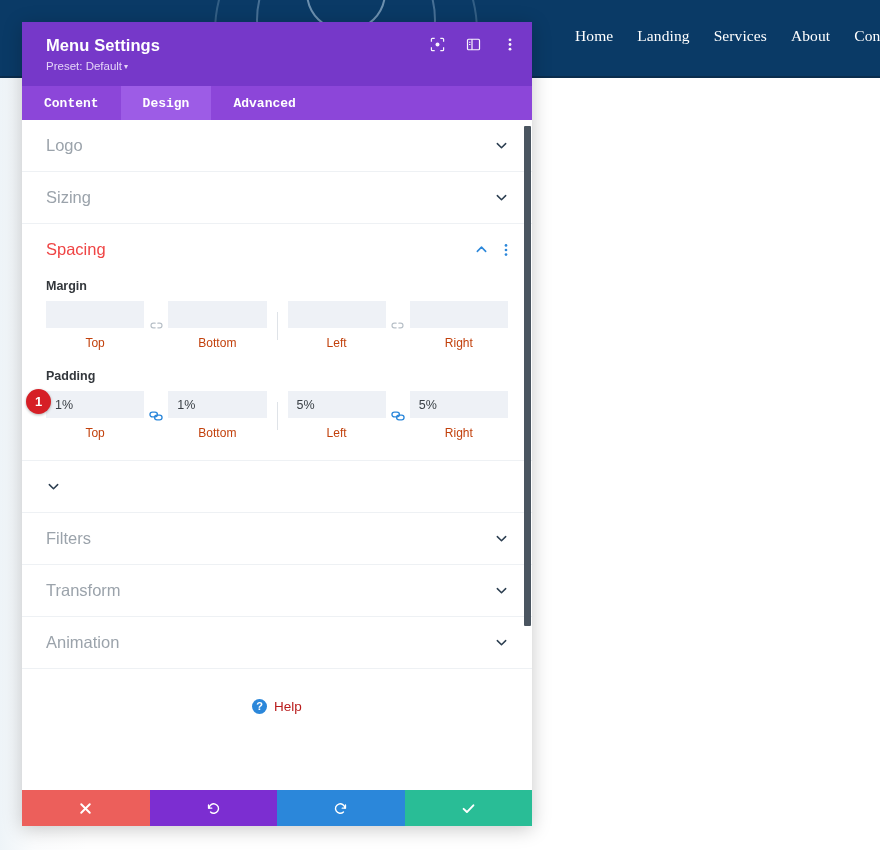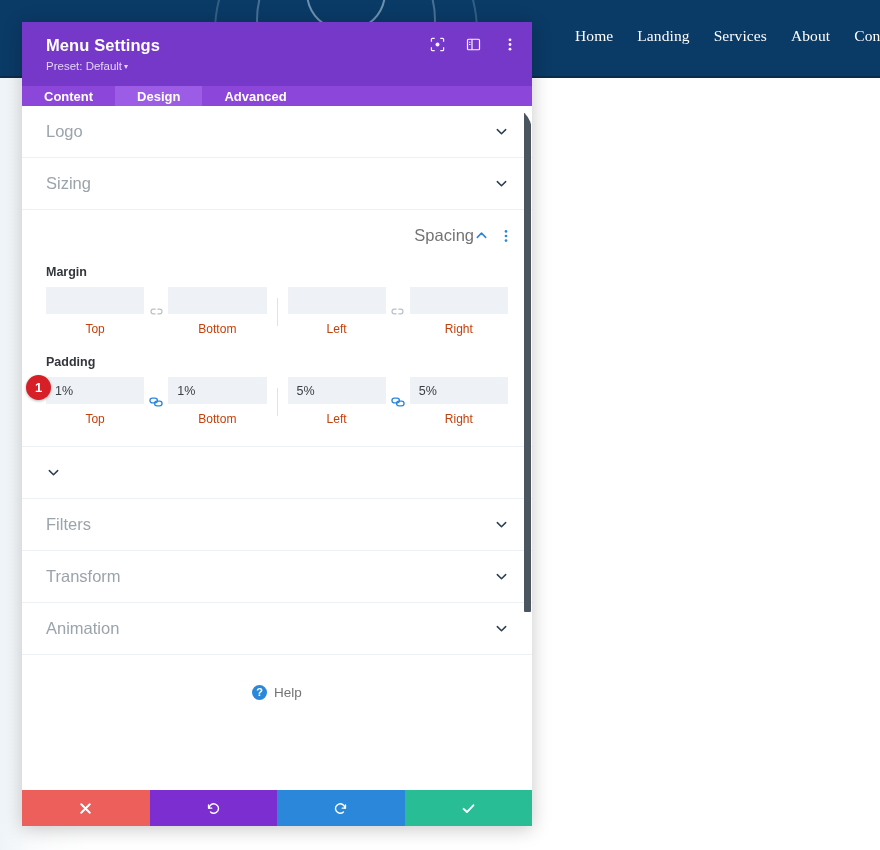--- a/index.html
+++ b/index.html
@@ -120,41 +120,41 @@
     display: flex; align-items: center; justify-content: center;
     cursor: pointer; opacity: 0.95;
   }
   .hicon svg { display: block; }
 
   
   .tabs {
     background: #8c46d9;
     display: flex;
     flex: none;
-    height: 20px;
+    height: 34px;
+    font-family: Liberation Mono, monospace;
   }
   .tab {
     padding: 0 22px;
     display: flex;
     align-items: center;
     color: #ffffff;
     font-size: 13px;
     font-weight: bold;
     cursor: pointer;
     height: 100%;
   }
   .tab.active { background: #9d5ce6; }
 
   
   .modal-body {
     flex: 1;
     overflow: hidden;
     position: relative;
     background: #ffffff;
-    border-radius: 25px;
   }
   .scrolltrack {
     position: absolute;
     right: 0; top: 0; bottom: 0;
     width: 10px;
   }
   .scrollthumb {
     position: absolute;
     right: 1px;
     top: 6px;
@@ -174,21 +174,21 @@
     display: flex;
     align-items: center;
     cursor: pointer;
   }
   .section-title {
     flex: 1;
     font-size: 16.5px;
     color: #9ba3ab;
     font-weight: normal;
   }
-  .section.open .section-title { color: #737373; text-align: right; }
+  .section.open .section-title { color: #ef4444; }
   .chev {
     width: 14px; height: 14px;
     display: flex; align-items: center; justify-content: center;
   }
   .chev svg { display: block; }
   .section-dots { margin-left: 16px; display: flex; align-items: center; cursor: pointer; }
 
   
   .spacing-body { padding: 0 0 20px 0; }
   .field-label {
@@ -277,21 +277,21 @@
     border-radius: 50%;
     background: #2b87da;
     color: #fff;
     font-size: 11px;
     font-weight: bold;
     display: flex;
     align-items: center;
     justify-content: center;
     line-height: 1;
   }
-  .help-text { font-size: 13.5px; color: #737373; }
+  .help-text { font-size: 13.5px; color: #b91c1c; }
 
   
   .modal-footer {
     display: flex;
     flex: none;
     height: 36px;
   }
   .fbtn {
     flex: 1;
     display: flex;

